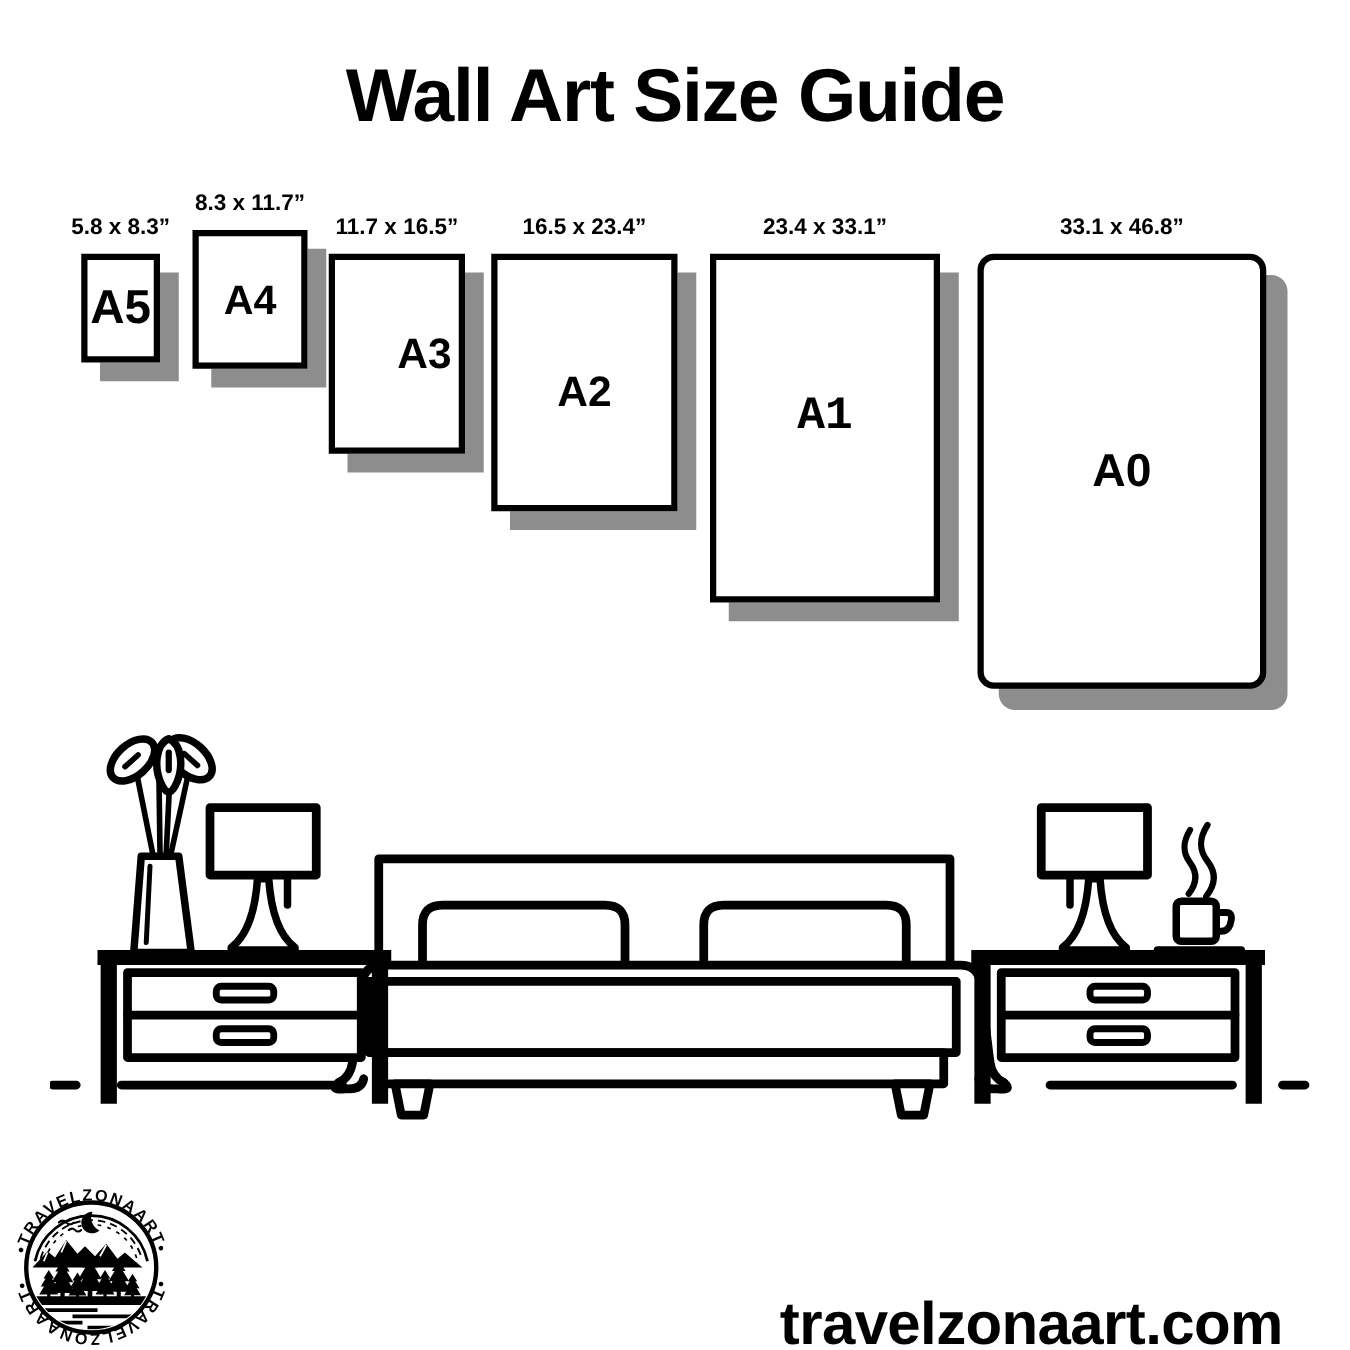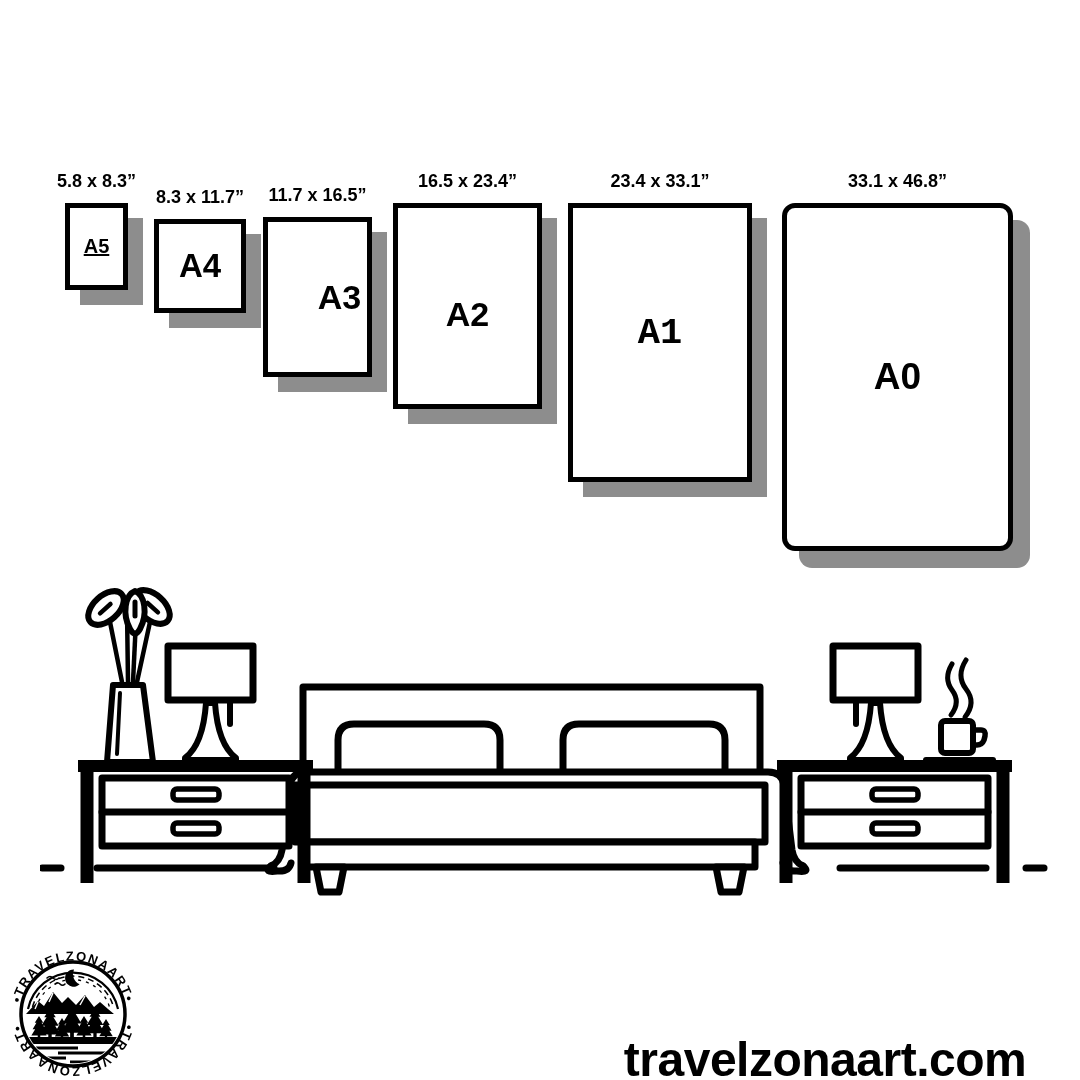--- a/index.html
+++ b/index.html
@@ -16,24 +16,24 @@
   .paper{
     position:absolute;inset:0;background:#fff;border:5px solid #000;
     box-shadow:15px 15px 0 #8d8d8d;box-sizing:border-box;
     display:flex;align-items:center;justify-content:center;font-weight:bold;
   }
   .dims{
     position:absolute;bottom:100%;left:50%;transform:translateX(-50%);
     margin-bottom:11px;font-size:18px;font-weight:bold;white-space:nowrap;
   }
   .size-a5{left:65px;top:203px;width:63px;height:87px;}
-  .size-a5 .paper{font-size:20px;text-decoration:underline;}
-  .size-a4{left:154px;top:219px;width:92px;height:94px;}
+  .size-a5 .paper{font-size:38px;}
+  .size-a4{left:154px;top:184px;width:92px;height:111px;}
   .size-a4 .paper{font-size:33px;}
-  .size-a3{left:263px;top:217px;width:109px;height:160px;}
+  .size-a3{left:263px;top:203px;width:109px;height:160px;}
   .size-a3 .paper{font-size:34px;padding-left:44px;}
   .size-a2{left:393px;top:203px;width:149px;height:206px;}
   .size-a2 .paper{font-size:34px;}
   .size-a2 .letter{transform:translateY(-5px);margin-top:26px;}
   .size-a1{left:568px;top:203px;width:184px;height:279px;border-radius:10px;}
   .size-a1 .paper{font-size:37px;}
   .size-a1 .letter{transform:translateY(-10px);font-family:Liberation Mono, monospace;}
   .size-a0{left:782px;top:203px;width:231px;height:348px;}
   .size-a0 .paper{font-size:37px;box-shadow:17px 17px 0 #8d8d8d;border-radius:13px;}
   
@@ -46,20 +46,21 @@
   .website{
     position:absolute;left:600px;top:1032px;width:450px;text-align:center;
     font-size:48px;font-weight:bold;letter-spacing:-0.5px;
   }
 </style>
 </head>
 <body>
 
 <div class="canvas">
 
+  <div class="page-title">Wall Art Size Guide</div>
 
   <div class="size-box size-a5">
     <div class="dims">5.8 x 8.3”</div>
     <div class="paper">
         <span class="letter">A5</span>
       </div>
   </div>
   <div class="size-box size-a4">
     <div class="dims">8.3 x 11.7”</div>
     <div class="paper">

